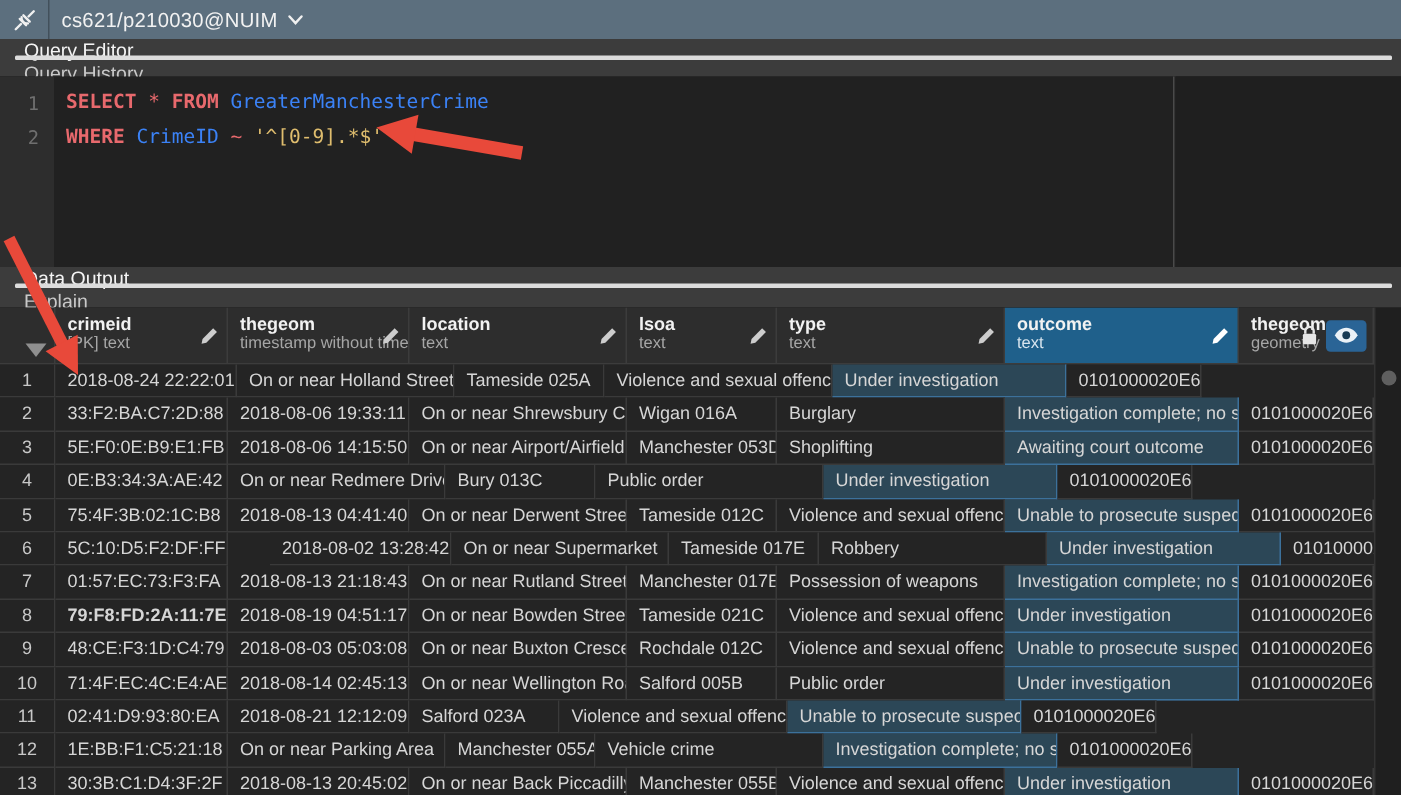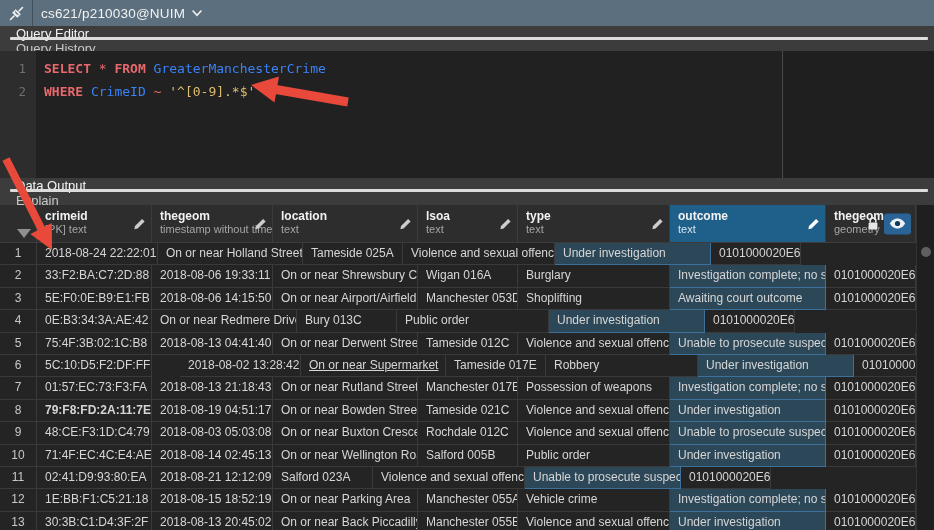--- a/index.html
+++ b/index.html
@@ -289,21 +289,21 @@
         <div class="cell" style="width: 145px;">On or near Derwent Street</div>
         <div class="cell" style="width: 100px;">Tameside 012C</div>
         <div class="cell" style="width: 152px;">Violence and sexual offences</div>
         <div class="cell sel" style="width: 156px;">Unable to prosecute suspect</div>
         <div class="cell" style="width: 90px;">0101000020E6100</div>
       </div>
       <div class="row">
         <div class="cell rnum" style="width: 37px;">6</div>
         <div class="cell" style="width: 115px;">5C:10:D5:F2:DF:FF</div>
         <div class="cell" style="width: 121px; margin-left: 28px;">2018-08-02 13:28:42</div>
-        <div class="cell" style="width: 145px; text-decoration: underline;">On or near Supermarket</div>
+        <div class="cell" style="width: 145px;">On or near Supermarket</div>
         <div class="cell" style="width: 100px;">Tameside 017E</div>
         <div class="cell" style="width: 152px;">Robbery</div>
         <div class="cell sel" style="width: 156px;">Under investigation</div>
         <div class="cell" style="width: 90px;">0101000020E6100</div>
       </div>
       <div class="row">
         <div class="cell rnum" style="width: 37px;">7</div>
         <div class="cell" style="width: 115px;">01:57:EC:73:F3:FA</div>
         <div class="cell" style="width: 121px;">2018-08-13 21:18:43</div>
         <div class="cell" style="width: 145px;">On or near Rutland Street</div>
@@ -347,21 +347,20 @@
         <div class="cell" style="width: 115px;">02:41:D9:93:80:EA</div>
         <div class="cell" style="width: 121px;">2018-08-21 12:12:09</div>
         <div class="cell" style="width: 100px;">Salford 023A</div>
         <div class="cell" style="width: 152px;">Violence and sexual offences</div>
         <div class="cell sel" style="width: 156px;">Unable to prosecute suspect</div>
         <div class="cell" style="width: 90px;">0101000020E6100</div>
       </div>
       <div class="row">
         <div class="cell rnum" style="width: 37px;">12</div>
         <div class="cell" style="width: 115px;">1E:BB:F1:C5:21:18</div>
-        <div class="cell" style="width: 121px;">2018-08-15 18:52:19</div>
         <div class="cell" style="width: 145px;">On or near Parking Area</div>
         <div class="cell" style="width: 100px;">Manchester 055A</div>
         <div class="cell" style="width: 152px;">Vehicle crime</div>
         <div class="cell sel" style="width: 156px;">Investigation complete; no s...</div>
         <div class="cell" style="width: 90px;">0101000020E6100</div>
       </div>
       <div class="row">
         <div class="cell rnum" style="width: 37px;">13</div>
         <div class="cell" style="width: 115px;">30:3B:C1:D4:3F:2F</div>
         <div class="cell" style="width: 121px;">2018-08-13 20:45:02</div>

